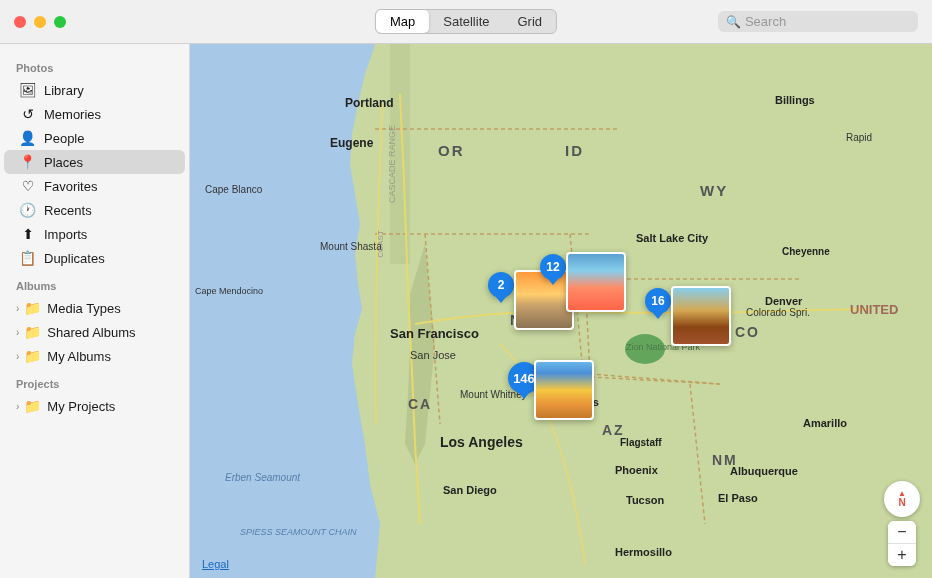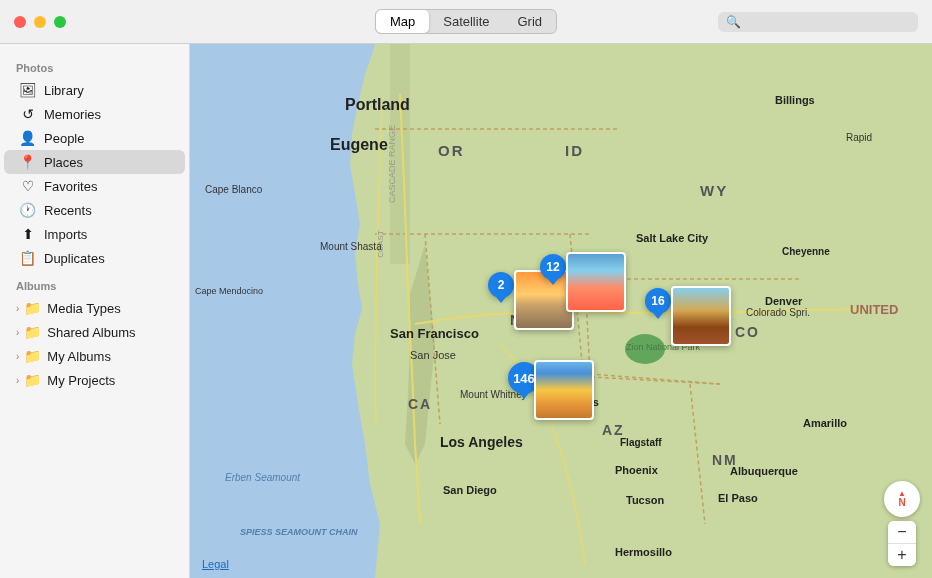--- a/index.html
+++ b/index.html
@@ -284,21 +284,21 @@
     
     .map-label {
       position: absolute;
       font-size: 11px;
       color: #333;
       font-weight: 500;
       pointer-events: none;
       white-space: nowrap;
     }
     .map-label-city {
-      font-size: 16px;
+      font-size: 12px;
       font-weight: 600;
       color: #222;
     }
     .map-label-state {
       font-size: 13px;
       font-weight: 600;
       color: #555;
       letter-spacing: 2px;
     }
     .map-label-water {
@@ -319,20 +319,21 @@
   <div class="toolbar-center">
     <div class="view-tabs">
       <button class="view-tab active">Map</button>
       <button class="view-tab">Satellite</button>
       <button class="view-tab">Grid</button>
     </div>
   </div>
 
   <div class="search-bar">
     <span class="search-icon-svg">🔍</span>
+    <input class="search-input" type="text" placeholder="Search" style="">
   </div>
 </div>
 
 <div class="main">
 
   <div class="sidebar">
     <div class="sidebar-section-label">Photos</div>
 
     <div class="sidebar-item">
       <span class="sidebar-item-icon">🖼</span>
@@ -378,20 +379,21 @@
       <span class="chevron">›</span>
       <span class="sidebar-item-icon">📁</span>
       <span>Shared Albums</span>
     </div>
     <div class="sidebar-group-item">
       <span class="chevron">›</span>
       <span class="sidebar-item-icon">📁</span>
       <span>My Albums</span>
     </div>
 
+    <div class="sidebar-section-label">Projects</div>
 
     <div class="sidebar-group-item">
       <span class="chevron">›</span>
       <span class="sidebar-item-icon">📁</span>
       <span>My Projects</span>
     </div>
   </div>
 
   <div class="map-area">
     
@@ -471,21 +473,21 @@
     <div class="map-label map-label-state" style="left: 412px; top: 378px; font-size: 14px;">AZ</div>
     <div class="map-label map-label-state" style="left: 522px; top: 408px; font-size: 14px; text-align: center;">NM</div>
     <div class="map-label map-label-state" style="left: 545px; top: 280px; font-size: 14px;">CO</div>
     <div class="map-label" style="left: 660px; top: 258px; font-size: 13px; font-weight: 700; color: #a0685a;">UNITED</div>
 
     
     <div class="map-label" style="left: 436px; top: 298px; font-size: 9px; color: #4a7a4a;">Zion National Park</div>
 
     
     <div class="map-label map-label-water" style="left: 35px; top: 428px; font-size: 10px; color: #5580aa;">Erben Seamount</div>
-    <div class="map-label map-label-water" style="left: 50px; top: 483px; font-size: 9px; color: #5580aa; font-weight: bold;">SPIESS SEAMOUNT CHAIN</div>
+    <div class="map-label map-label-water" style="left: 50px; top: 483px; font-size: 9px; color: #5580aa;">SPIESS SEAMOUNT CHAIN</div>
 
     
     <div class="map-pin" style="left: 298px; top: 228px;">
       <div class="pin-bubble">2</div>
       <div class="pin-thumbnail">
         <div class="photo-beach"></div>
       </div>
     </div>
 
     

